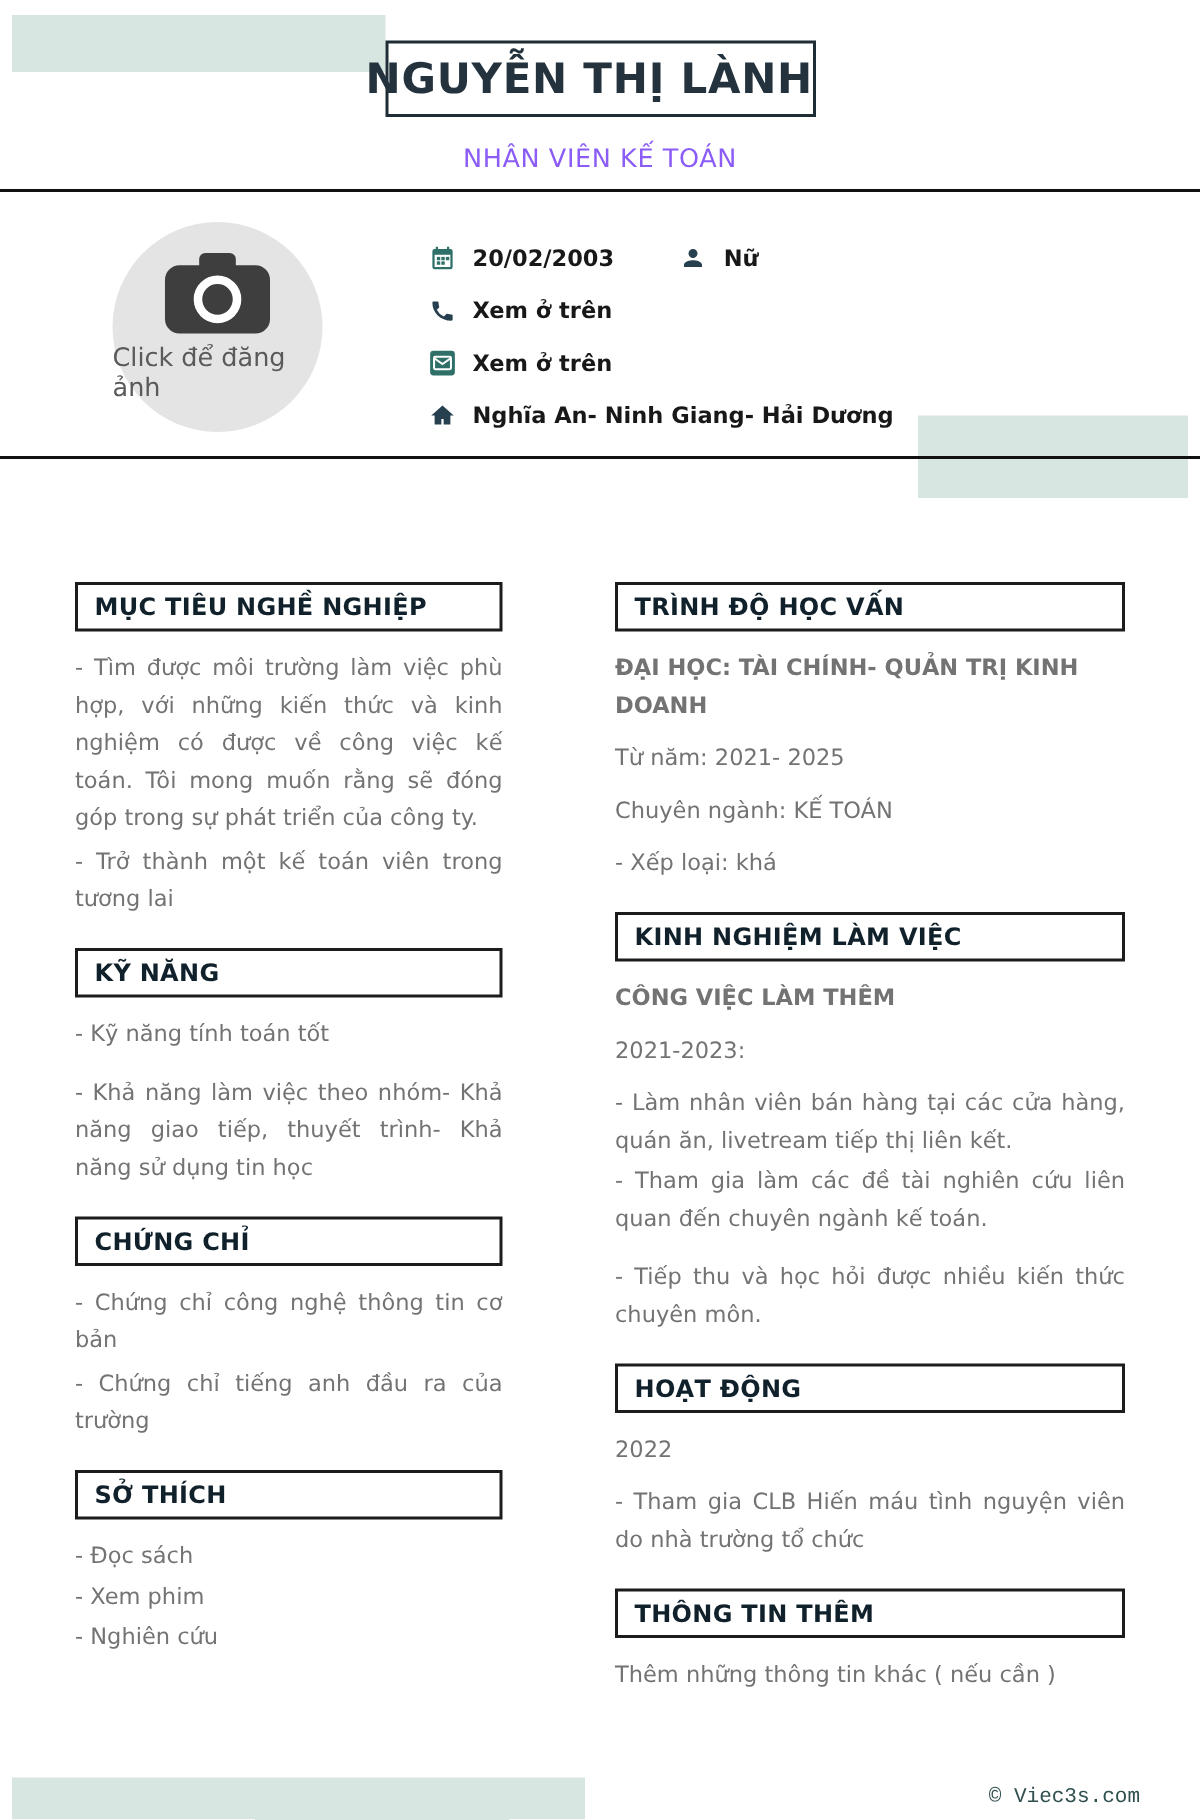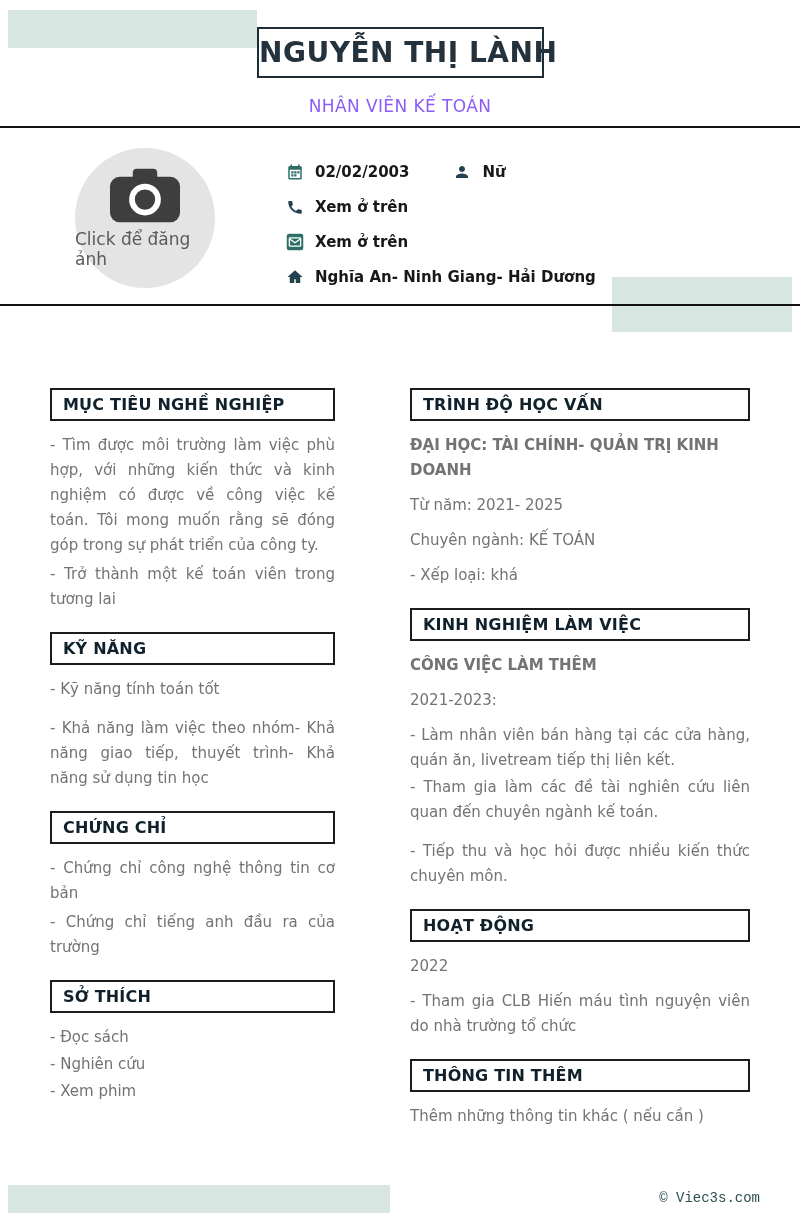--- a/index.html
+++ b/index.html
@@ -17,21 +17,21 @@
   
   .accent { position: absolute; background: #d8e6e2; z-index: 0; }
   .accent-top    { left: 8px;   top: 10px;   width: 249px; height: 38px; }
   .accent-right  { left: 612px; top: 277px;  width: 180px; height: 55px; }
   .accent-bottom { left: 8px;   top: 1185px; width: 382px; height: 28px; }
 
   
   .name-box {
     position: absolute; left: 257px; top: 27px; width: 287px; height: 51px;
     border: 2px solid #1f2d36; background: #fff; z-index: 3;
-    display: flex; align-items: center; justify-content: flex-start;
+    display: flex; align-items: center; justify-content: flex-end;
   }
   .name-box h1 {
     margin: 0; font-size: 28px; font-weight: bold; color: #23323c;
     letter-spacing: 0.5px; white-space: nowrap;
   }
   .job-title {
     position: absolute; left: 0; top: 96px; width: 800px; z-index: 3;
     text-align: center; font-size: 17px; font-weight: 500;
     color: #8b5cf6; letter-spacing: 0.4px;
   }
@@ -113,21 +113,21 @@
       <span class="cicon teal">
         <svg viewBox="0 0 24 24">
             <path fill="currentColor" d="M19 4h-1V2h-2v2H8V2H6v2H5a2 2 0 0 0-2 2v14a2 2 0 0 0 2 2h14a2 2 0 0 0 2-2V6a2 2 0 0 0-2-2zm0 16H5V9h14v11z"></path>
             <rect x="7" y="11" width="3" height="3" fill="currentColor"></rect>
             <rect x="11" y="11" width="3" height="3" fill="currentColor"></rect>
             <rect x="15" y="11" width="3" height="3" fill="currentColor"></rect>
             <rect x="7" y="15" width="3" height="3" fill="currentColor"></rect>
             <rect x="11" y="15" width="3" height="3" fill="currentColor"></rect>
           </svg>
       </span>
-      <span class="cval">02/02/2003</span>
+      <span class="cval">20/02/2003</span>
       <span class="gender-group">
         <span class="cicon dark">
           <svg viewBox="0 0 24 24">
               <path fill="currentColor" d="M12 12c2.2 0 4-1.8 4-4s-1.8-4-4-4-4 1.8-4 4 1.8 4 4 4zm0 2c-2.7 0-8 1.3-8 4v2h16v-2c0-2.7-5.3-4-8-4z"></path>
             </svg>
         </span>
         <span class="cval">Nữ</span>
       </span>
     </div>
     <div class="contact-row">
@@ -184,22 +184,22 @@
       </div>
       <p class="para just mb4">- Chứng chỉ công nghệ thông tin cơ bản</p>
       <p class="para just">- Chứng chỉ tiếng anh đầu ra của trường</p>
     </section>
 
     <section class="sec">
       <div class="sec-header">
         <span class="sec-title">SỞ THÍCH</span>
       </div>
       <p class="para tight">- Đọc sách</p>
+      <p class="para tight">- Xem phim</p>
       <p class="para tight">- Nghiên cứu</p>
-      <p class="para tight">- Xem phim</p>
     </section>
 
   </div>
 
   <div class="col col-right">
 
     <section class="sec">
       <div class="sec-header">
         <span class="sec-title">TRÌNH ĐỘ HỌC VẤN</span>
       </div>

